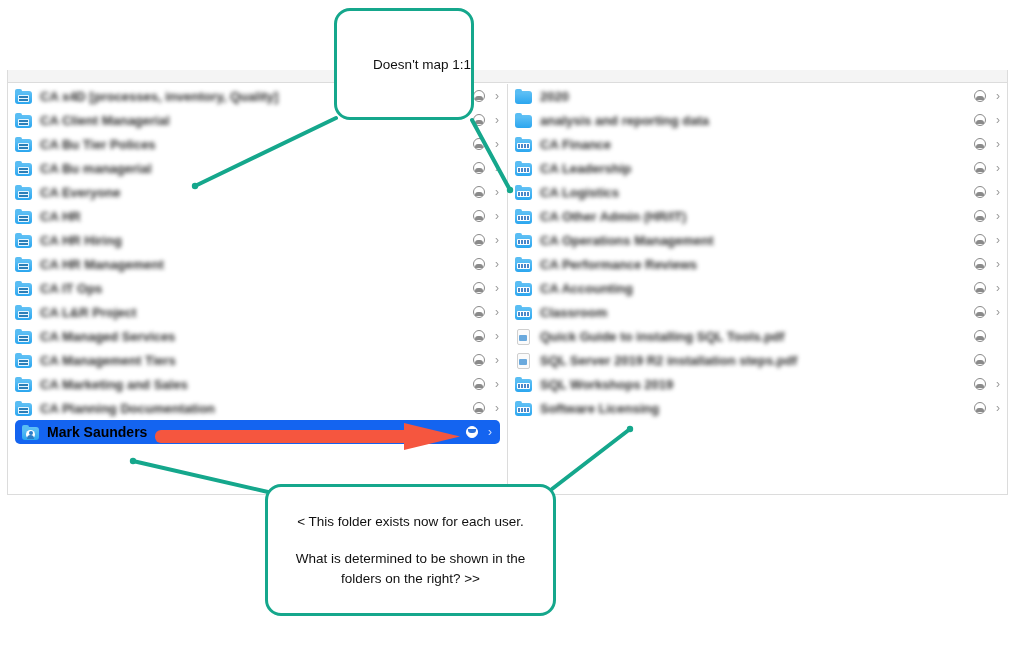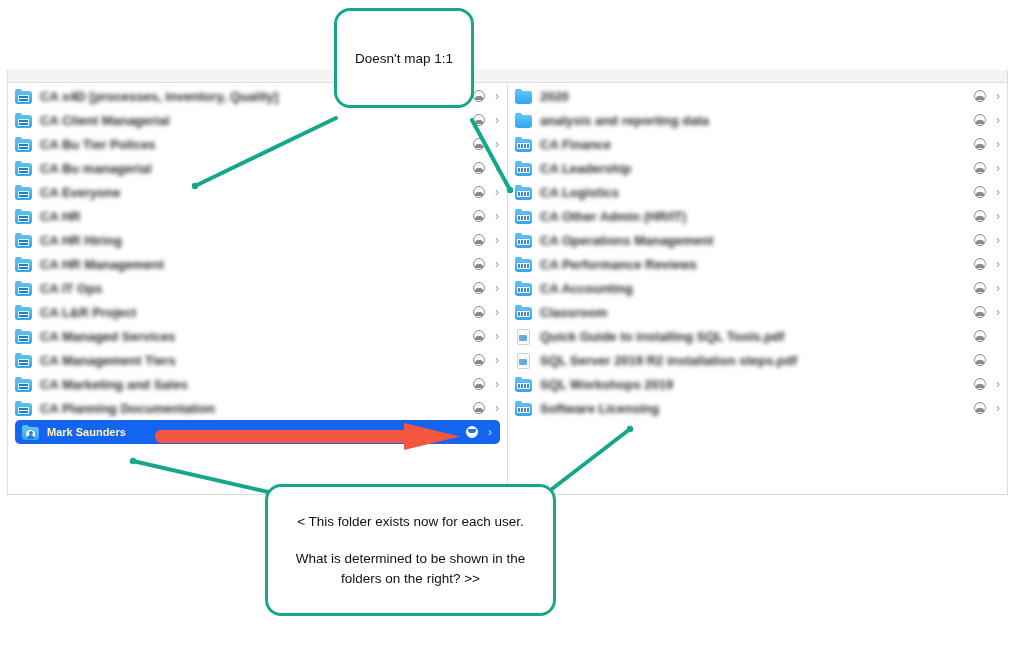--- a/index.html
+++ b/index.html
@@ -168,24 +168,24 @@
     white-space: nowrap;
     overflow: hidden;
   }
   
   .rlabel.blur {
     filter: blur(2.1px);
     color: #2a2a2a;
     font-weight: 700;
   }
   .row.selected .rlabel {
-    color: #fef9c3;
+    color: #000000;
     filter: none;
     font-weight: 600;
-    font-size: 11px;
+    font-size: 14px;
   }
 
   
   .cloud {
     position: relative;
     width: 12px; height: 12px;
     flex: 0 0 12px;
     margin-right: 7px;
   }
   .cloud::before {
@@ -234,21 +234,21 @@
     display: flex;
     flex-direction: column;
     align-items: center;
     justify-content: center;
     text-align: center;
     font-size: 13.5px;
     color: #101010;
   }
   #callout-top {
     left: 334px; top: 8px;
-    width: 140px; height: 100px;
+    width: 140px; height: 112px; align-items: flex-end;
   }
   #callout-bottom {
     left: 265px; top: 484px;
     width: 291px; height: 132px;
     padding: 0 12px;
   }
   #callout-bottom p { margin: 0; line-height: 1.45; }
   #callout-bottom p + p { margin-top: 18px; }
 </style>
 </head>

